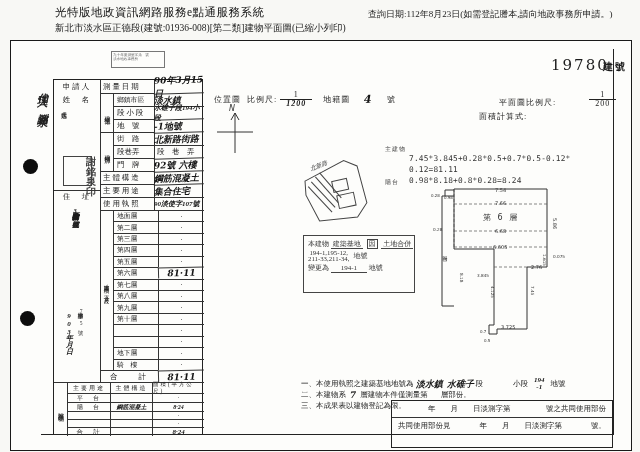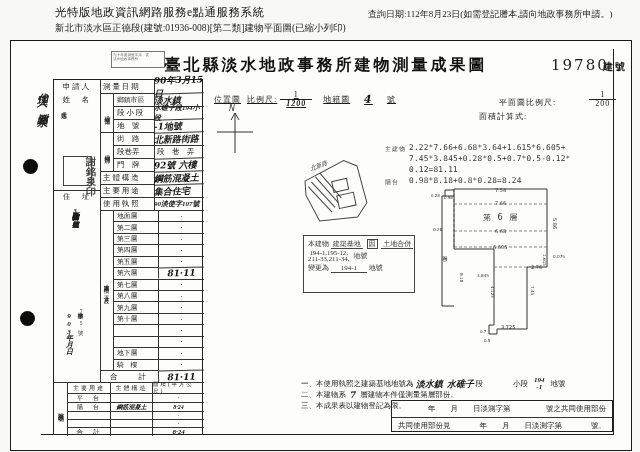--- a/index.html
+++ b/index.html
@@ -56,21 +56,20 @@
   <div class="page">
 
     <div class="abs dot" style="left:12px;top:118px;"></div>
     <div class="abs dot" style="left:9px;top:270px;"></div>
     <div class="abs vtext agent" style="left:24px;top:44px;height:120px;">代理人 謝銘泉</div>
 
     <div class="abs cstamp" style="left:100px;top:10px;width:54px;height:17px;">
       <div>九十年度測量字第　號</div>
       <div>淡水地政事務所</div>
     </div>
-    <div class="abs title" style="left:150px;top:14px;width:330px;">臺北縣淡水地政事務所建物測量成果圖</div>
     <div class="abs bno" style="left:540px;top:15px;">19780</div>
     <div class="abs bnolab" style="left:592px;top:19px;">建號</div>
 
     <div class="abs" style="left:602px;top:8px;width:0;height:386px;border-left:1px solid #222;"></div>
     <div class="abs" style="left:30px;top:393px;width:572px;height:0;border-top:1.4px solid #222;"></div>
 
     <div class="abs" style="left:42px;top:38px;width:150px;height:356px;border:1px solid #222;">
 
       <div class="cell lblc" style="left:0;top:0;width:46px;height:13px;font-size:7.5px;">申請人</div>
       <div class="cell lblc" style="left:0;top:13px;width:46px;height:13px;">姓　名</div>
@@ -169,21 +168,21 @@
           <div class="cell bt bl" style="left: 98px; top: 331px; width: 52px; height: 8px; justify-content: center; font-size: 6px;">·</div>
           <div class="cell bt lblc" style="left: 14px; top: 339px; width: 42px; height: 8px; justify-content: center; font-size: 6px;"></div>
           <div class="cell bt bl" style="left: 56px; top: 339px; width: 42px; height: 8px; justify-content: center; font-size: 6px;"></div>
           <div class="cell bt bl" style="left: 98px; top: 339px; width: 52px; height: 8px; justify-content: center; font-size: 6px;">·</div>
         </div>
       <div class="cell bt lblc" style="left:14px;top:347px;width:42px;height:9px;font-size:6.4px;">合　計</div>
       <div class="cell bt bl" style="left:56px;top:347px;width:42px;height:9px;"></div>
       <div class="cell bt bl hand7" style="left:98px;top:347px;width:52px;height:9px;justify-content:center;font-style:italic;">8·24</div>
     </div>
 
-    <div class="abs ptxt" style="left:203px;top:50px;display:flex;align-items:center;text-decoration:underline;">
+    <div class="abs ptxt" style="left:203px;top:50px;display:flex;align-items:center;">
       <span>位置圖</span>
       <span style="margin-left:6px;">比例尺:</span>
       <span class="frac">
         <span class="n">1</span>
         <span class="d hand7" style="font-style:italic;">1200</span>
       </span>
       <span style="margin-left:8px;">地籍圖</span>
       <span class="hand" style="margin-left:14px;font-size:11px;">4</span>
       <span style="margin-left:14px;">號</span>
     </div>
@@ -211,21 +210,20 @@
           <line x1="16" y1="20" x2="34" y2="50"></line>
         <line x1="21" y1="16" x2="38" y2="46"></line>
           <line x1="26" y1="13" x2="42" y2="42"></line>
         <rect x="36" y="24" width="15" height="11"></rect>
           <rect x="38" y="39" width="17" height="13"></rect>
       </g>
       <text id="road-label" x="12" y="14" font-size="6" transform="rotate(-22 12 14)" font-style="italic">北新路</text>
     </svg>
 
     <div class="abs flab" style="left:374px;top:104px;">主建物</div>
-    <div class="abs formula" style="left:398px;top:102px;">2.22*7.66+6.68*3.64+1.615*6.605+</div>
     <div class="abs formula" style="left:398px;top:113px;">7.45*3.845+0.28*0.5+0.7*0.5-0.12*</div>
     <div class="abs formula" style="left:398px;top:124px;">0.12=81.11</div>
     <div class="abs flab" style="left:374px;top:137px;">陽台</div>
     <div class="abs formula" style="left:398px;top:135px;">0.98*8.18+0.8*0.28=8.24</div>
 
     <div class="abs sitebox" style="left:292px;top:194px;width:112px;height:58px;">
       <div style="white-space:nowrap;">
         <span>本建物</span>
         <span class="u">建築基地</span>
         <span class="boxedchar">因</span>
@@ -289,25 +287,25 @@
       <span class="stk hand7" style="margin:0 6px;font-style:italic;">
         <span>194</span>
         <span>-1</span>
       </span>
       <span>地號</span>
     </div>
     <div class="abs note" style="left:290px;top:349px;">
       <span>二、本建物系</span>
       <span class="hand" style="margin:0 4px;">7</span>
       <span>層建物本件僅測量第</span>
-      <span style="margin-left:0;">層部份。</span>
+      <span style="margin-left:13px;">層部份。</span>
     </div>
     <div class="abs note" style="left:290px;top:360px;">三、本成果表以建物登記為限。</div>
 
-    <div class="abs sharebox" style="left:380px;top:359px;width:222px;height:32px;">
+    <div class="abs sharebox" style="left:380px;top:359px;width:222px;height:48px;">
       <div class="shrow" style="top:0;height:16px;">
         <span style="margin-left:30px;">年　　月　　日淡測字第</span>
         <span>號之共同使用部份</span>
       </div>
       <div class="shrow" style="top:16px;height:16px;border-top:1px solid #333;">
         <span>共同使用部份見</span>
         <span>年　　月　　日淡測字第</span>
         <span>號。</span>
       </div>
     </div>

